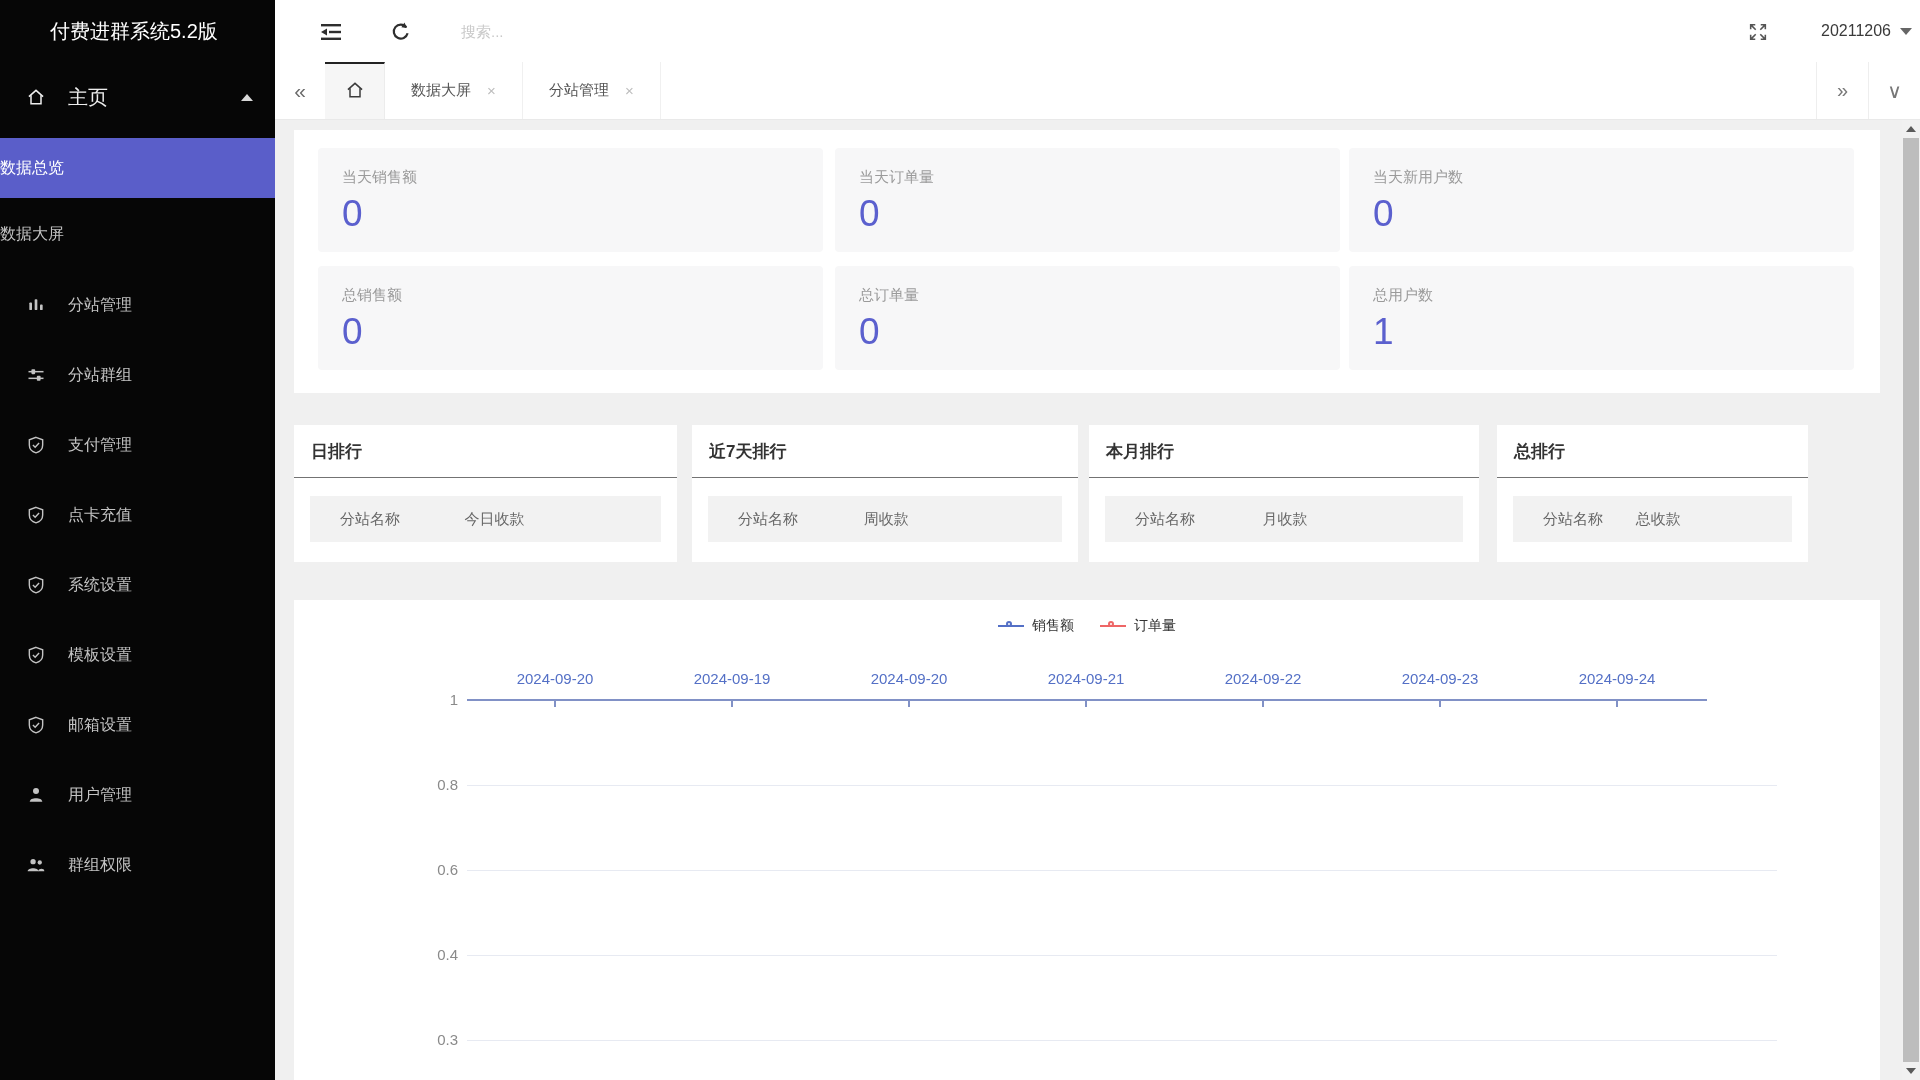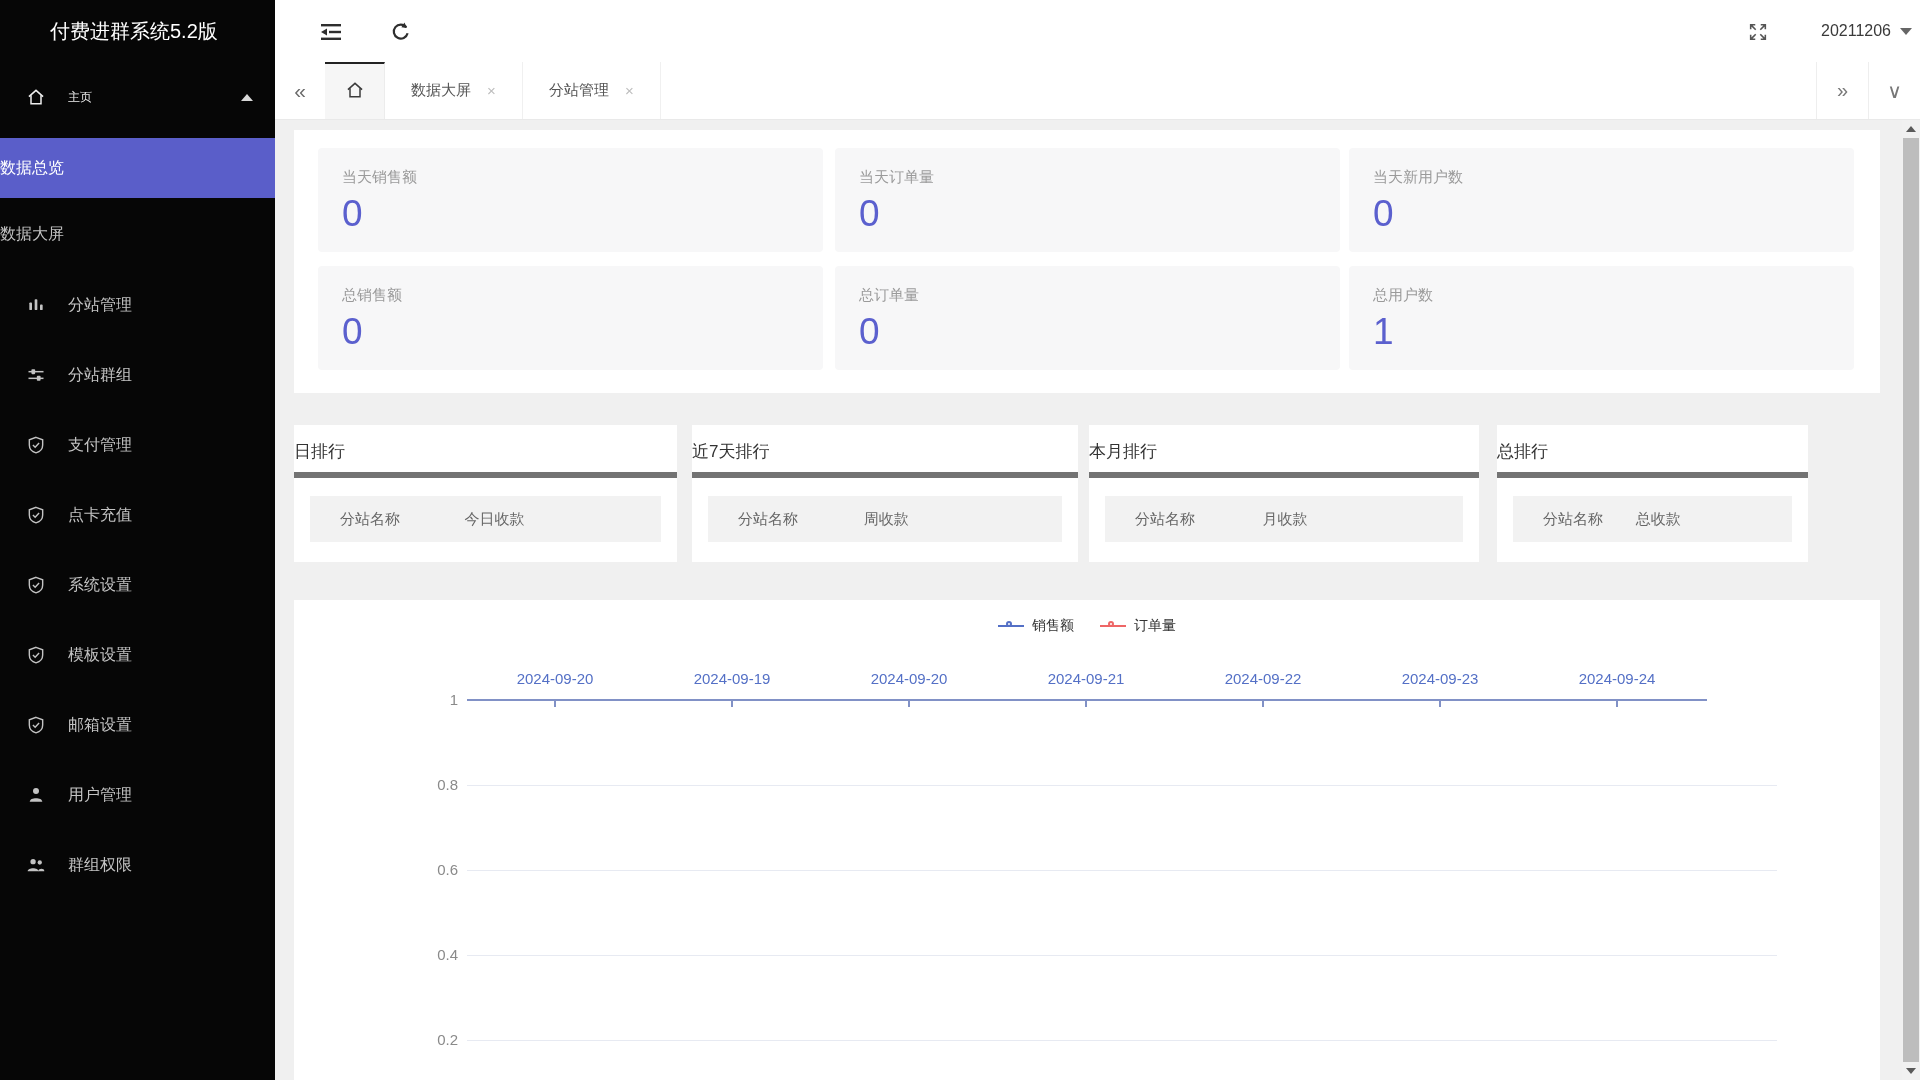--- a/index.html
+++ b/index.html
@@ -2,21 +2,21 @@
 <html><head>
 <meta charset="utf-8">
 <style>
   * { margin:0; padding:0; box-sizing:border-box; }
   html,body { width:1920px; height:1080px; overflow:hidden;
     font-family:"Liberation Sans", sans-serif; background:#f0f0f0; }
 
   
   .sidebar { position:absolute; left:0; top:0; width:275px; height:1080px; background:#060606; }
   .sidebar-title { height:62px; line-height:62px; padding-left:50px; color:#fff; font-size:20px; white-space:nowrap; }
-  .menu-home { height:70px; display:flex; align-items:center; padding:0 22px 0 24px; color:#ededed; font-size:12px; cursor:pointer; }
+  .menu-home { height:70px; display:flex; align-items:center; padding:0 22px 0 24px; color:#ededed; font-size:20px; cursor:pointer; }
   .menu-home .mi-icon { width:24px; display:flex; justify-content:center; }
   .menu-home .label { margin-left:20px; flex:1; }
   .caret-up { width:0; height:0; border-left:6px solid transparent; border-right:6px solid transparent; border-bottom:7px solid #d8d8d8; }
   .submenu-item { height:60px; margin:6px 0; display:flex; align-items:center; font-size:16px; color:#c3c3c3; cursor:pointer; }
   .submenu-item.active { background:#5a5ec9; color:#fff; }
   .menu-item { height:70px; display:flex; align-items:center; padding-left:24px; font-size:16px; color:#c3c3c3; cursor:pointer; }
   .menu-item .mi-icon { width:24px; display:flex; justify-content:center; }
   .menu-item .label { margin-left:20px; }
   .mi-icon svg { display:block; }
 
@@ -46,21 +46,21 @@
   .panel { position:absolute; background:#fff; }
 
   .stats-panel { left:19px; top:10px; width:1586px; height:263px; }
   .stat-card { position:absolute; width:505px; height:104px; background:#f7f7f8; border-radius:4px; }
   .stat-label { padding:20px 0 0 24px; font-size:15px; color:#9a9a9a; }
   .stat-value { padding:6px 0 0 24px; font-size:37px; color:#5b60ce; }
   .sc-r1 { top:18px; } .sc-r2 { top:136px; }
   .sc-c1 { left:24px; } .sc-c2 { left:541px; } .sc-c3 { left:1055px; }
 
   .rank-card { top:305px; height:137px; }
-  .rank-title { height:53px; line-height:53px; font-size:17px; color:#333; border-bottom:6px solid #737373; }
+  .rank-title { height:53px; line-height:53px; padding-left:17px; font-size:17px; color:#333; border-bottom:1px solid #737373;font-weight:bold; }
   .rank-header { margin:18px 16px 0; height:46px; background:#f2f2f2; display:flex; align-items:center; font-size:15px; color:#666; }
   .rank-header .c1 { padding-left:30px; width:44%; }
 
   .chart-panel { left:19px; top:480px; width:1586px; height:600px; }
   .legend { position:absolute; left:0; right:0; top:17px; display:flex; justify-content:center; gap:26px; }
   .legend-item { display:flex; align-items:center; gap:8px; font-size:14px; color:#333; cursor:pointer; }
   .legend-marker { position:relative; width:26px; height:10px; }
   .legend-marker .line { position:absolute; left:0; right:0; top:4px; height:2px; }
   .legend-marker .circ { position:absolute; left:8px; top:0; width:6px; height:6px; border-radius:50%; border:2px solid; background:#fff; }
   .xlabel { position:absolute; top:70px; width:170px; text-align:center; font-size:15px; color:#5470c6; }
@@ -228,20 +228,21 @@
   <div class="tb-btn tb-collapse" style="color:#2e2e2e">
       <svg width="24" height="24">
         <use href="#ic-collapse"></use>
       </svg>
     </div>
   <div class="tb-btn tb-refresh" style="color:#2e2e2e">
       <svg width="24" height="24">
         <use href="#ic-refresh"></use>
       </svg>
     </div>
+  <input class="tb-search" placeholder="搜索..." style="">
   <div class="tb-btn tb-fullscreen" style="color:#555">
       <svg width="22" height="22">
         <use href="#ic-expand"></use>
       </svg>
     </div>
   <div class="tb-user">
     <span class="name">20211206</span>
     <span class="caret-down"></span>
   </div>
 </div>
@@ -362,21 +363,21 @@
     <div class="xtick" style="left:614px"></div>
     <div class="xtick" style="left:791px"></div>
     <div class="xtick" style="left:968px"></div>
     <div class="xtick" style="left:1145px"></div>
     <div class="xtick" style="left:1322px"></div>
 
     <div class="ylabel" style="top:91px">1</div>
     <div class="ylabel" style="top:176px">0.8</div>
     <div class="ylabel" style="top:261px">0.6</div>
     <div class="ylabel" style="top:346px">0.4</div>
-    <div class="ylabel" style="top:431px">0.2</div>
+    <div class="ylabel" style="top:431px">0.3</div>
 
     <div class="gridline" style="top:185px"></div>
     <div class="gridline" style="top:270px"></div>
     <div class="gridline" style="top:355px"></div>
     <div class="gridline" style="top:440px"></div>
   </div>
 
   <div class="scrollbar">
     <div class="sb-btn sb-up">
         <span class="tri-up"></span>

